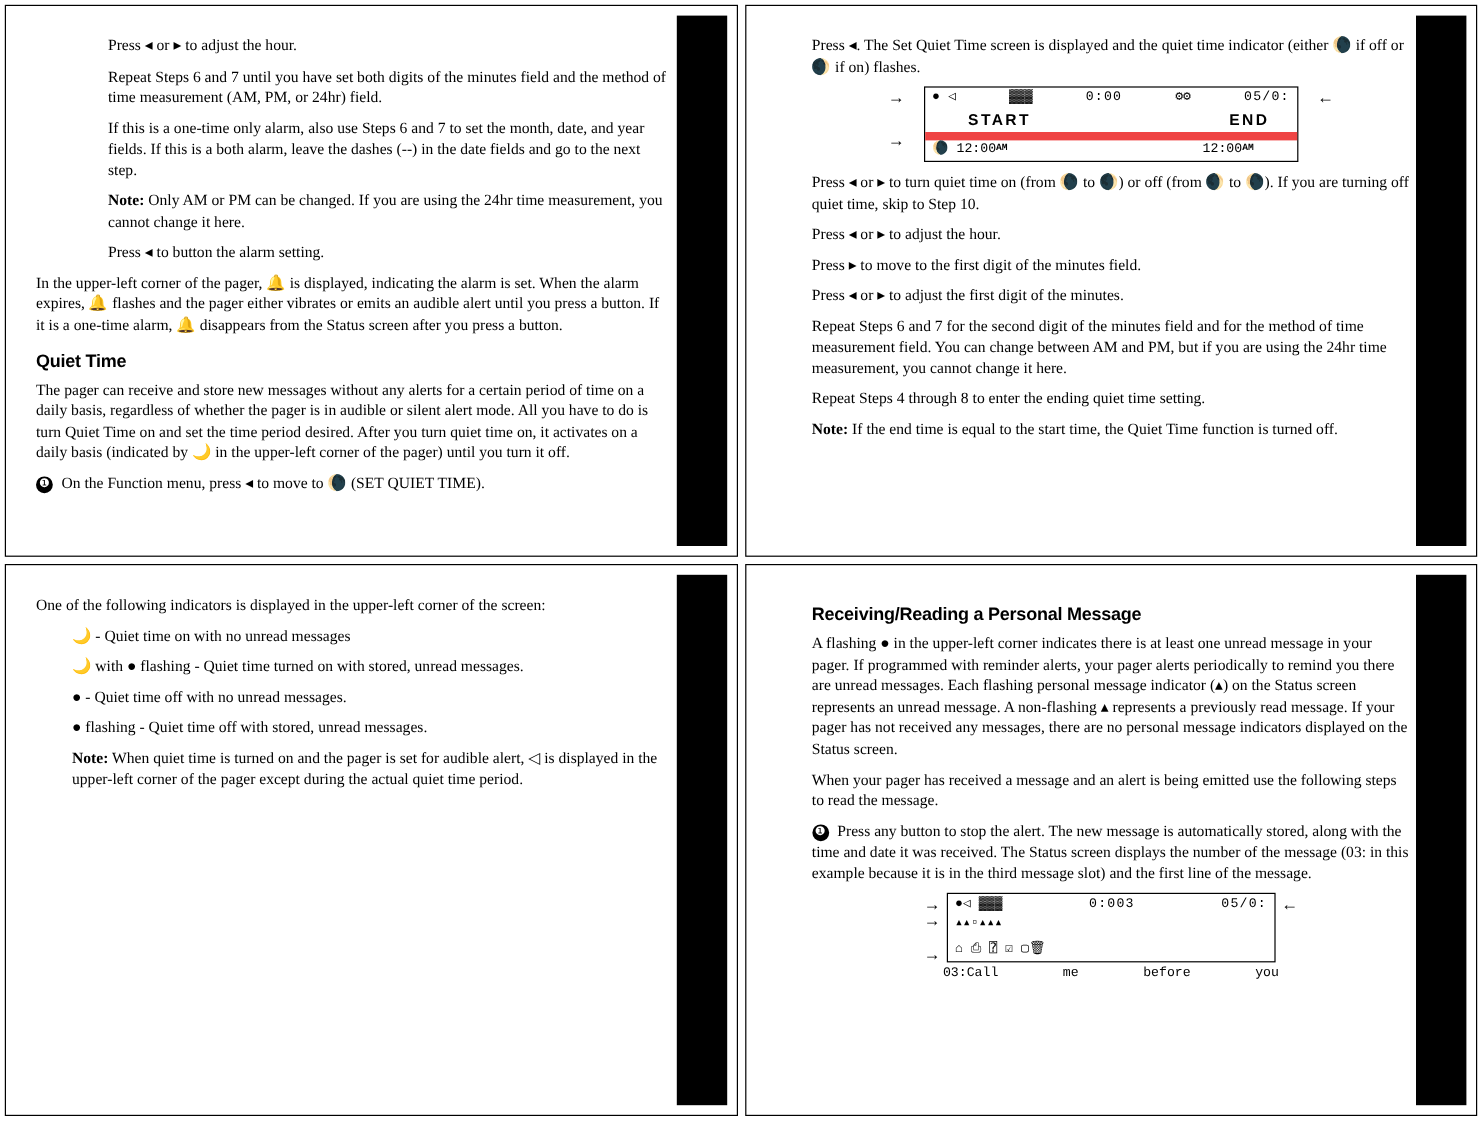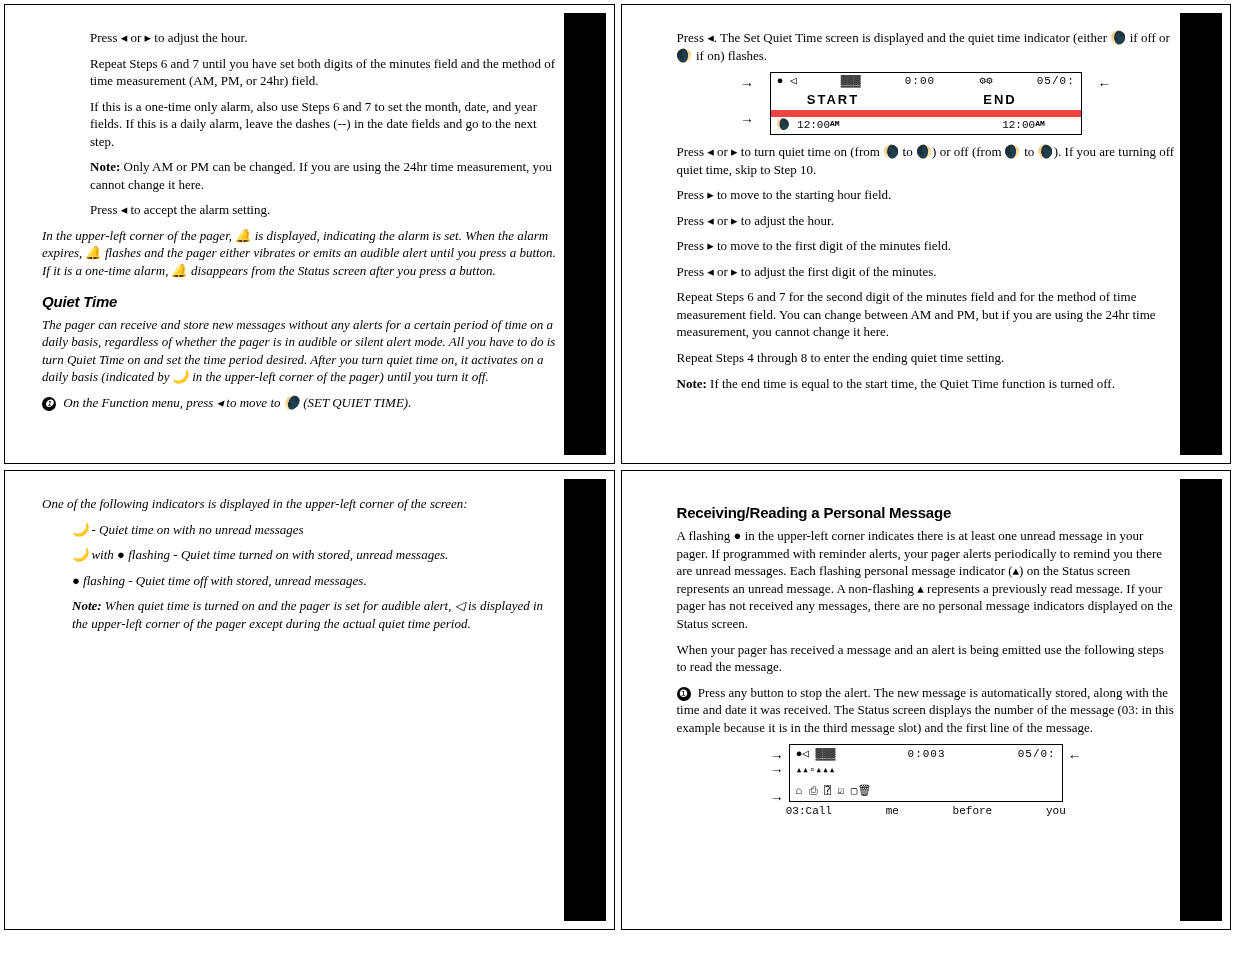--- a/index.html
+++ b/index.html
@@ -33,23 +33,22 @@
     right: 8px;
     width: 42px;
     height: calc(100% - 16px);
     background: #000;
   }
   .content {
     margin-left: 30px;
     margin-right: 10px;
   }
   .content-full {
-    margin-left: 12px;
+    margin-left: 0;
     margin-right: 10px;
-    font-style: italic;
   }
   p { margin: 4px 0 8px 0; }
   .step { margin-left: 30px; }
   h3 {
     font-family: Arial, Helvetica, sans-serif;
     font-weight: 900;
     font-size: 15px;
     margin: 12px 0 2px 0;
     letter-spacing: -0.2px;
   }
@@ -124,26 +123,26 @@
 <body>
 
 <div class="sheet">
 
   <div class="panel">
     <div class="blackbar"></div>
     <div class="content">
       <p class="step">Press ◂ or ▸ to adjust the hour.</p>
       <p class="step">Repeat Steps 6 and 7 until you have set both digits of the minutes field and the method of time measurement (AM, PM, or 24hr) field.</p>
       <p class="step">
-        <span>If this is a </span><span class="italic">one-time only</span><span> alarm, also use Steps 6 and 7 to set the month, date, and year fields. If this is a </span><span class="italic">daily</span><span> alarm, leave the dashes (--) in the date fields and go to the next step.</span>
+        <span>If this is a </span><span class="italic">one-time only</span><span> alarm, also use Steps 6 and 7 to set the month, date, and year fields. If this is a </span><span class="italic">both</span><span> alarm, leave the dashes (--) in the date fields and go to the next step.</span>
       </p>
       <p class="step">
         <span class="bold">Note:</span><span>  Only AM or PM can be changed. If you are using the 24hr time measurement, you cannot change it here.</span>
       </p>
-      <p class="step">Press ◂ to accept the alarm setting.</p>
+      <p class="step">Press ◂ to button the alarm setting.</p>
     </div>
     <div class="content-full">
       <p>In the upper-left corner of the pager, 🔔 is displayed, indicating the alarm is set. When the alarm expires, 🔔 flashes and the pager either vibrates or emits an audible alert until you press a button. If it is a one-time alarm, 🔔 disappears from the Status screen after you press a button.</p>
       <h3>Quiet Time</h3>
       <p>The pager can receive and store new messages without any alerts for a certain period of time on a daily basis, regardless of whether the pager is in audible or silent alert mode. All you have to do is turn Quiet Time on and set the time period desired. After you turn quiet time on, it activates on a daily basis (indicated by 🌙 in the upper-left corner of the pager) until you turn it off.</p>
       <p>
         <span class="bullet-num">❶</span>
         <span>On the Function menu, press ◂ to move to 🌘 (SET QUIET TIME).</span>
       </p>
     </div>
@@ -159,53 +158,53 @@
         <span class="arrow-right" style="top:2px">←</span>
         <div class="lcd-row">
           <span>● ◁</span>
           <span>▓▓▓</span>
           <span class="lcd-dotted">0:00</span>
           <span>⚙⚙</span>
           <span class="lcd-dotted">05/0:</span>
         </div>
         <div class="lcd-row">
           <span class="lcd-label" style="margin-left:30px">START</span>
-          <span class="lcd-label" style="margin-right:58px">END</span>
+          <span class="lcd-label" style="margin-right:17px">END</span>
         </div>
         <span class="arrow-left" style="top:38px">→</span>
         <div class="lcd-row" style="border-top:7px solid #ef4444">
           <span>
             <span>🌘 12:00</span><span class="tiny-am">AM</span>
           </span>
           <span style="margin-right:30px">
             <span>12:00</span><span class="tiny-am">AM</span>
           </span>
         </div>
       </div>
 
       <p>Press ◂ or ▸ to turn quiet time on (from 🌘 to 🌒) or off (from 🌒 to 🌘). If you are turning off quiet time, skip to Step 10.</p>
-      <p>Press ▸ to move to the starting hour field.</p>
       <p>Press ◂ or ▸ to adjust the hour.</p>
       <p>Press ▸ to move to the first digit of the minutes field.</p>
       <p>Press ◂ or ▸ to adjust the first digit of the minutes.</p>
       <p>Repeat Steps 6 and 7 for the second digit of the minutes field and for the method of time measurement field. You can change between AM and PM, but if you are using the 24hr time measurement, you cannot change it here.</p>
       <p>Repeat Steps 4 through 8 to enter the ending quiet time setting.</p>
       <p>
         <span class="bold">Note:</span><span> If the end time is equal to the start time, the Quiet Time function is turned off.</span>
       </p>
     </div>
   </div>
 
   <div class="panel">
     <div class="blackbar"></div>
     <div class="content-full">
       <p>One of the following indicators is displayed in the upper-left corner of the screen:</p>
       <div class="indent-list">
         <p>🌙  - Quiet time on with no unread messages</p>
         <p>🌙 with ● flashing - Quiet time turned on with stored, unread messages.</p>
+        <p>● - Quiet time off with no unread messages.</p>
         <p>● flashing - Quiet time off with stored, unread messages.</p>
         <p>
           <span class="bold">Note:</span><span> When quiet time is turned on and the pager is set for audible alert, ◁ is displayed in the upper-left corner of the pager except during the actual quiet time period.</span>
         </p>
       </div>
     </div>
   </div>
 
   <div class="panel">
     <div class="blackbar"></div>

